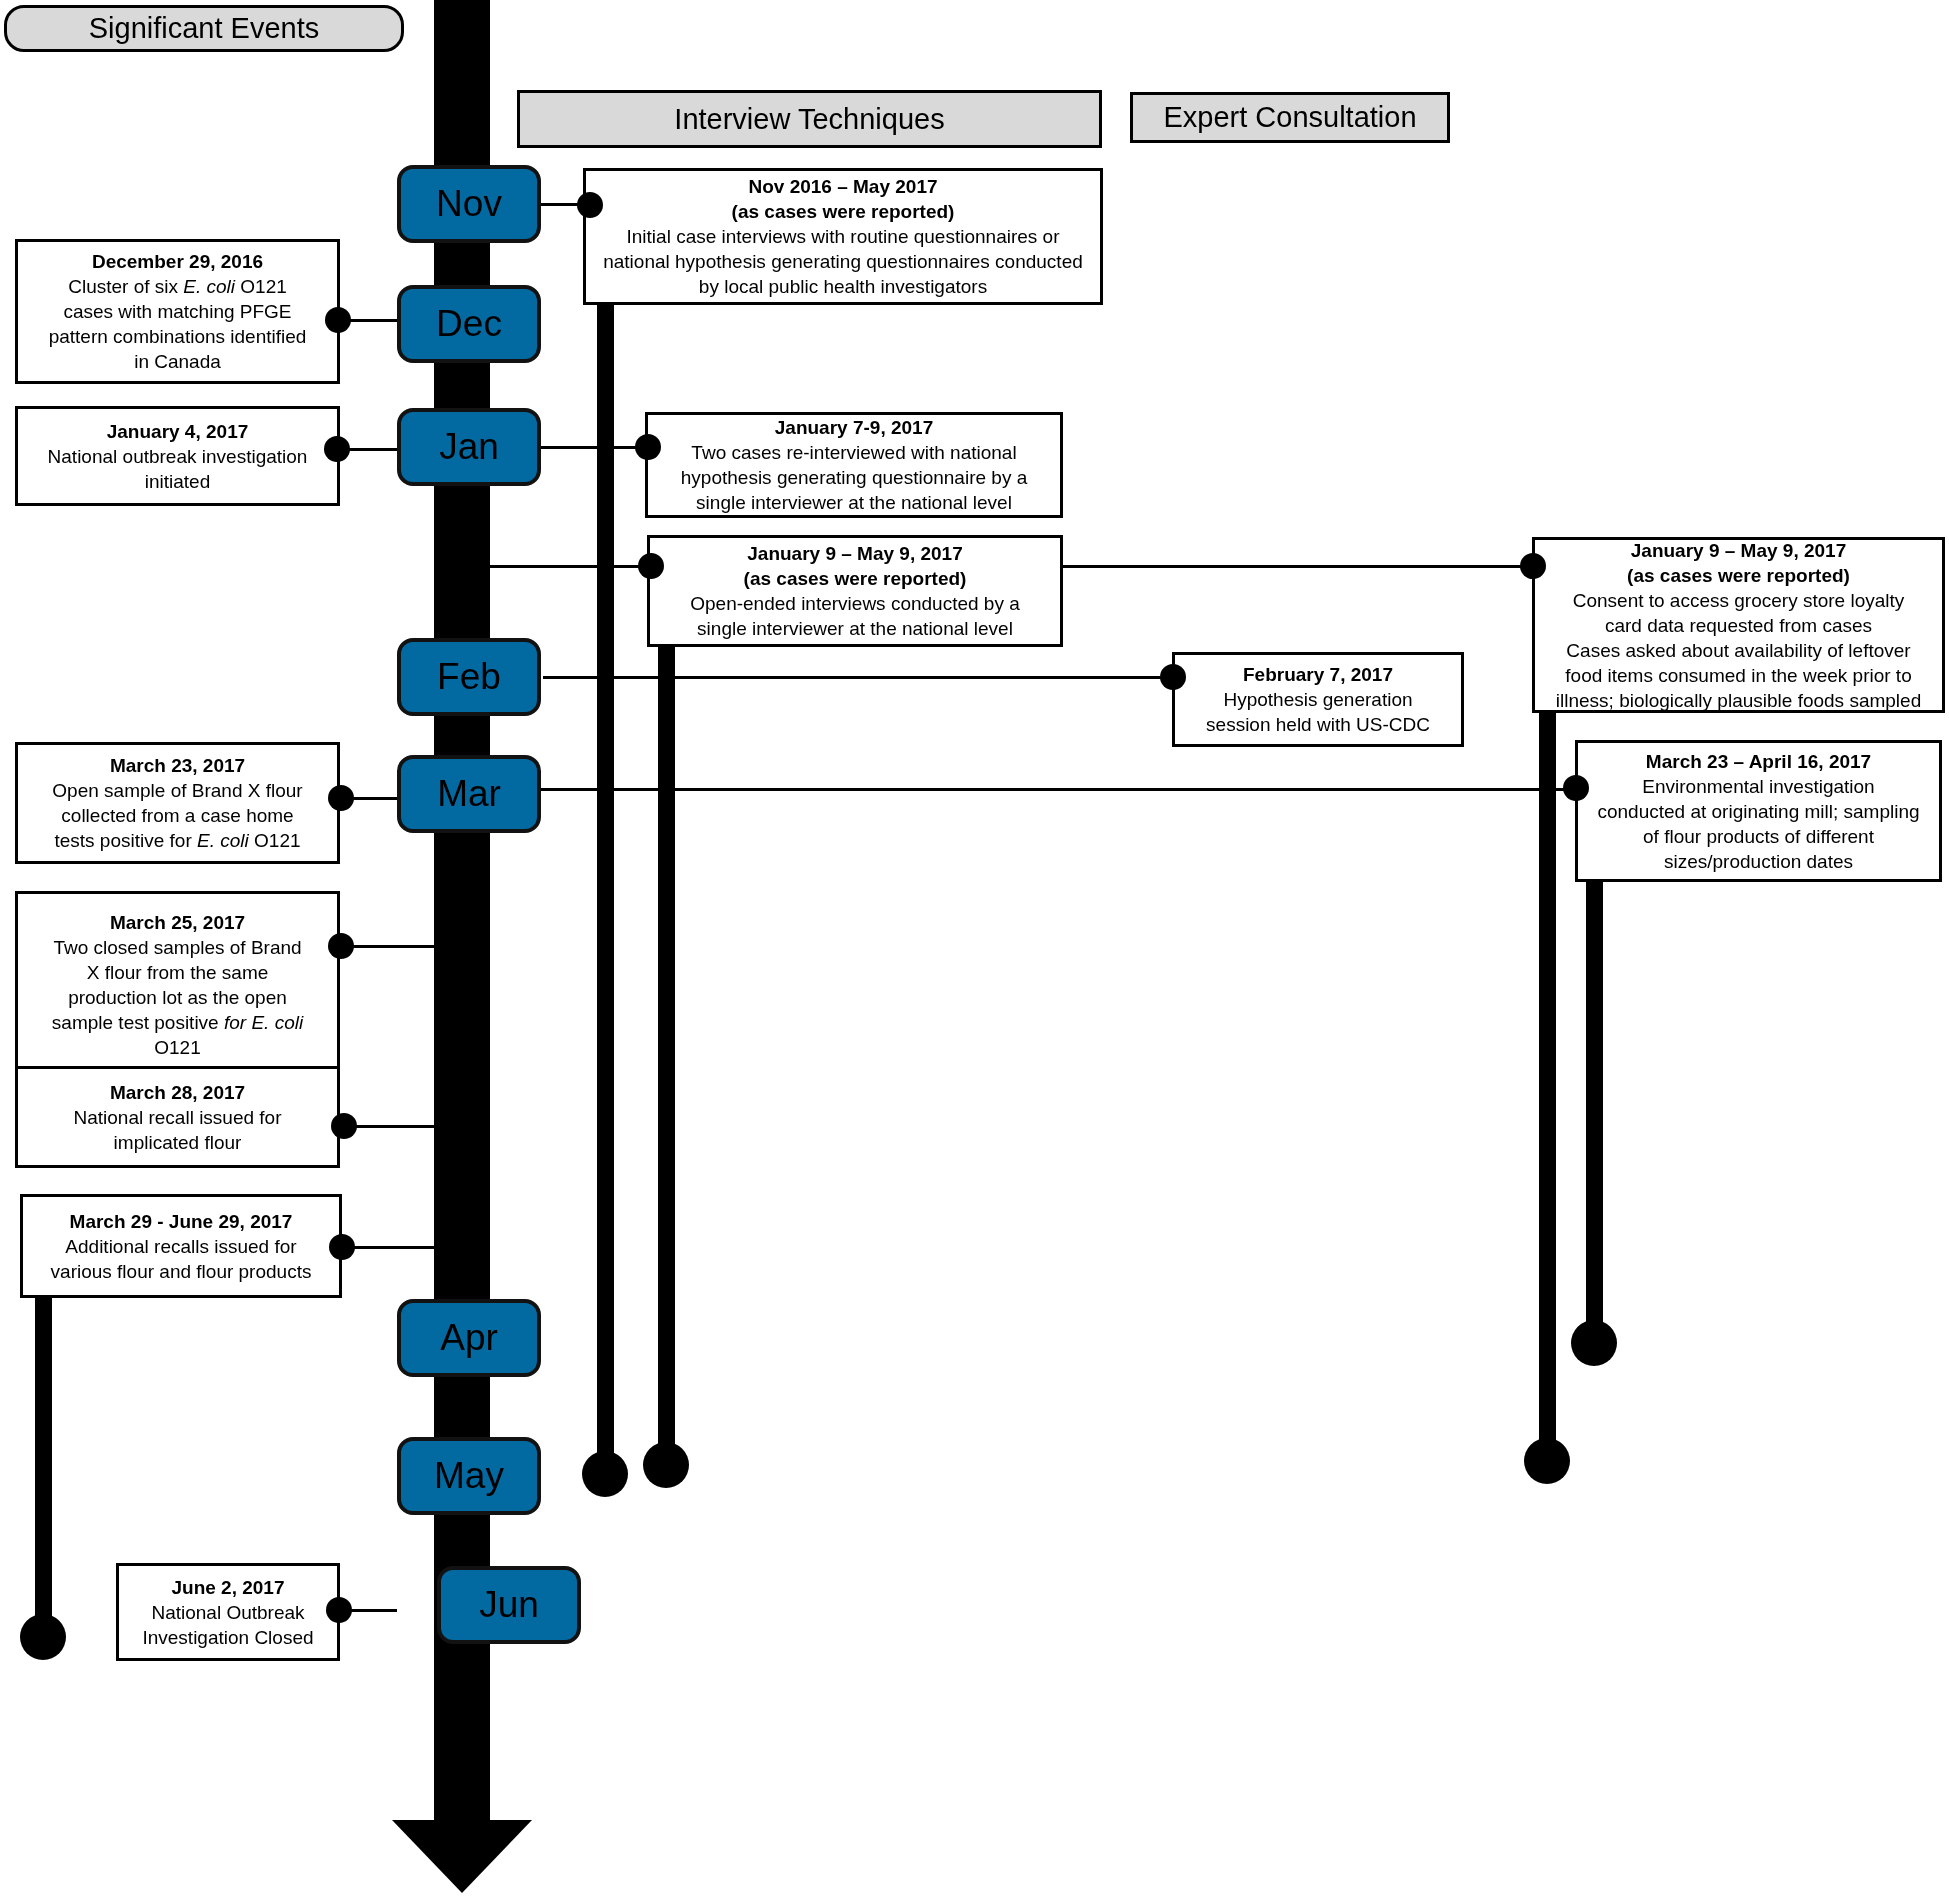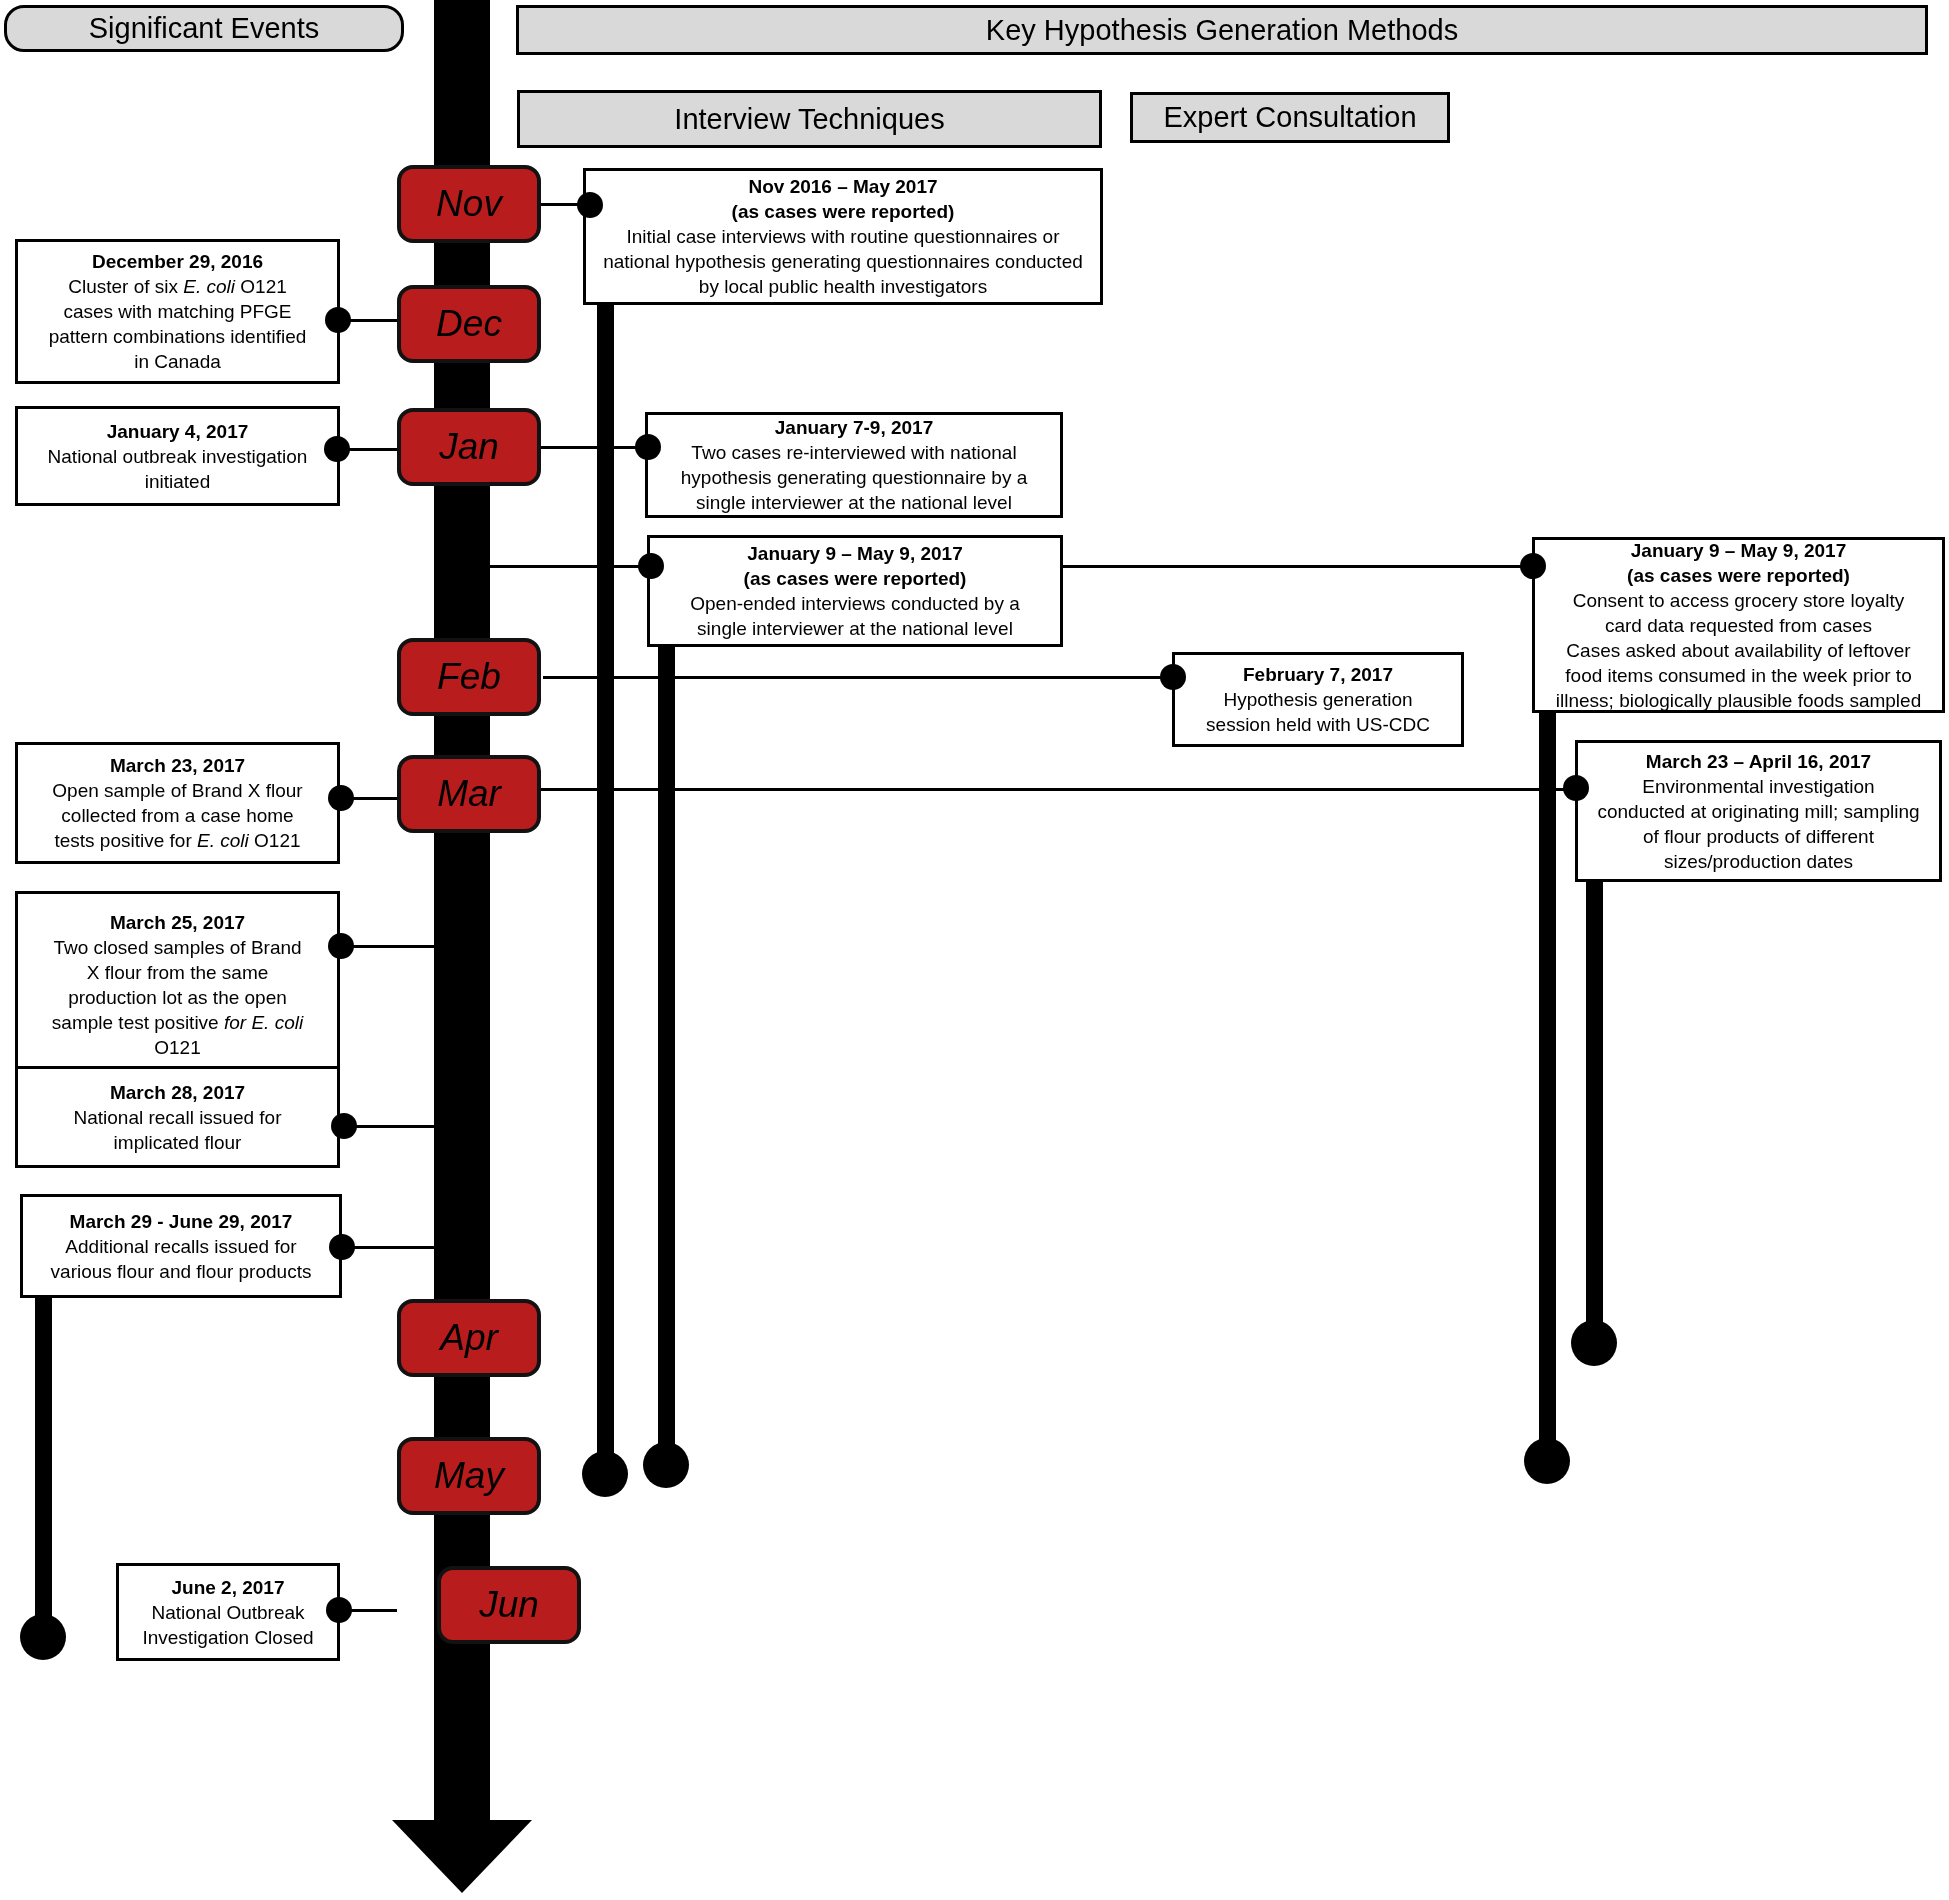--- a/index.html
+++ b/index.html
@@ -12,22 +12,22 @@
     display:flex;align-items:center;justify-content:center;text-align:center;
     font-size:29px;z-index:2;
   }
   #hdr-sig {left:4px;  top:5px;  width:400px; height:47px;border-radius:20px;}
   #hdr-key {left:516px; top:5px;  width:1412px;height:50px;}
   #hdr-int {left:517px; top:90px; width:585px; height:58px;}
   #hdr-exp {left:1130px;top:92px; width:320px; height:51px;}
   #hdr-food{left:1518px;top:86px; width:410px; height:148px;white-space:pre-line;line-height:45px;}
   .month{
     position:absolute;left:397px;width:144px;height:78px;box-sizing:border-box;
-    background:#b91c1c;border:4px solid #121212;border-radius:16px;
-    display:flex;align-items:center;justify-content:center;font-size:37px;z-index:5;font-style:italic;
+    background:#0369a1;border:4px solid #121212;border-radius:16px;
+    display:flex;align-items:center;justify-content:center;font-size:37px;z-index:5;
   }
   .tbox{
     position:absolute;background:#fff;border:3px solid #000;box-sizing:border-box;
     display:flex;flex-direction:column;align-items:center;justify-content:center;
     text-align:center;font-size:19px;line-height:25px;z-index:3;
   }
   .bl{white-space:nowrap;}
   .bl.b{font-weight:700;}
   .i{font-style:italic;}
   .hline{position:absolute;height:3px;background:#000;z-index:1;}
@@ -38,21 +38,20 @@
   #arrow{
     position:absolute;left:392px;top:1820px;width:0;height:0;z-index:4;
     border-left:70px solid transparent;border-right:70px solid transparent;border-top:73px solid #000;
   }
 </style>
 </head>
 <body>
 
 <div id="stage">
   <div class="hdr" id="hdr-sig">Significant Events</div>
-  <div class="hdr" id="hdr-key">Key Hypothesis Generation Methods</div>
   <div class="hdr" id="hdr-int">Interview Techniques</div>
   <div class="hdr" id="hdr-exp">Expert Consultation</div>
 
   <div id="bar"></div>
   <div id="arrow"></div>
 <div class="month" style="top: 165px;">Nov</div>
     <div class="month" style="top: 285px;">Dec</div>
     <div class="month" style="top: 408px;">Jan</div>
     <div class="month" style="top: 638px;">Feb</div>
     <div class="month" style="top: 755px;">Mar</div>

